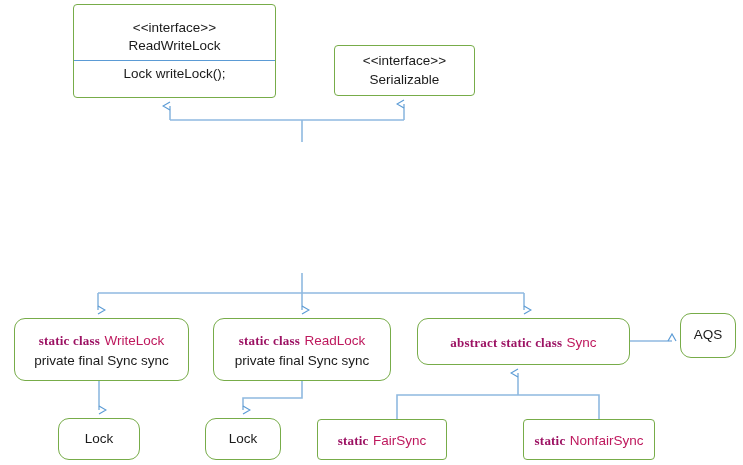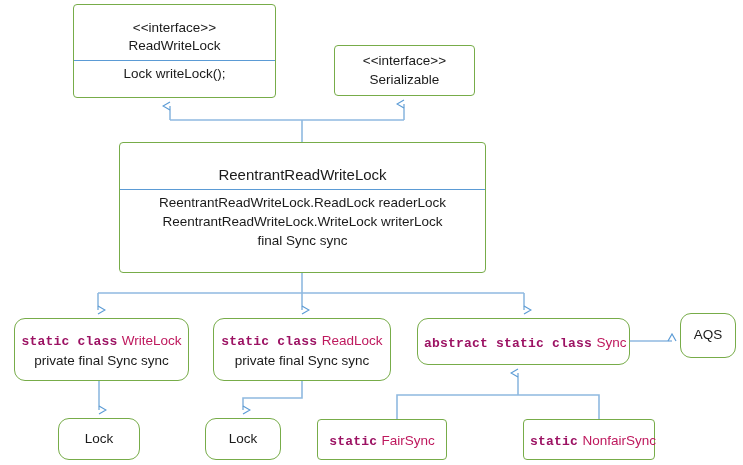--- a/index.html
+++ b/index.html
@@ -54,21 +54,21 @@
   .compartment + .compartment {
     border-top: 1.3px solid #5b9bd5;
   }
   .iface-name   { font-size: 13.5px; }
   .iface-stereo { font-size: 13.5px; }
   .cls-title    { font-size: 15px; }
   .attr         { font-size: 13.5px; }
   .plain        { font-size: 13.5px; }
 
   .kw {
-    font-family: Liberation Mono, monospace;
+    font-family: Liberation Serif, serif;
     font-weight: bold;
     font-size: 13px;
     color: #9c1263;
     letter-spacing: 0.2px;
   }
   .ident {
     font-size: 13.5px;
     color: #be185d;
   }
   .sig-line {
@@ -146,30 +146,20 @@
     </div>
   </div>
 
   <div class="node square" id="n-serializable">
     <div class="compartment">
       <div class="cell iface-stereo">&lt;&lt;interface&gt;&gt;</div>
       <div class="cell iface-name">Serializable</div>
     </div>
   </div>
 
-  <div class="node square" id="n-rrwl">
-    <div class="compartment">
-      <div class="cell cls-title">ReentrantReadWriteLock</div>
-    </div>
-    <div class="compartment">
-      <div class="cell attr">ReentrantReadWriteLock.ReadLock readerLock</div>
-      <div class="cell attr">ReentrantReadWriteLock.WriteLock writerLock</div>
-      <div class="cell attr">final Sync sync</div>
-    </div>
-  </div>
 
   <div class="node rounded" id="n-writelock">
     <div class="compartment">
       <div class="sig-line">
         <span class="kw">static class</span>
         <span class="ident">WriteLock</span>
       </div>
       <div class="cell plain">private final Sync sync</div>
     </div>
   </div>

